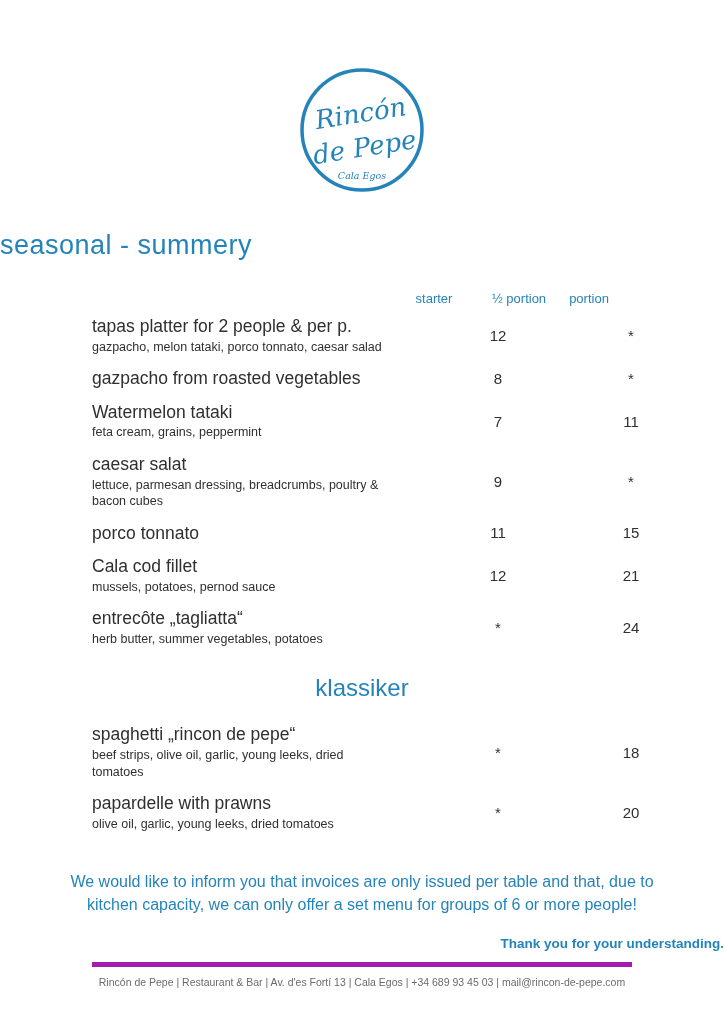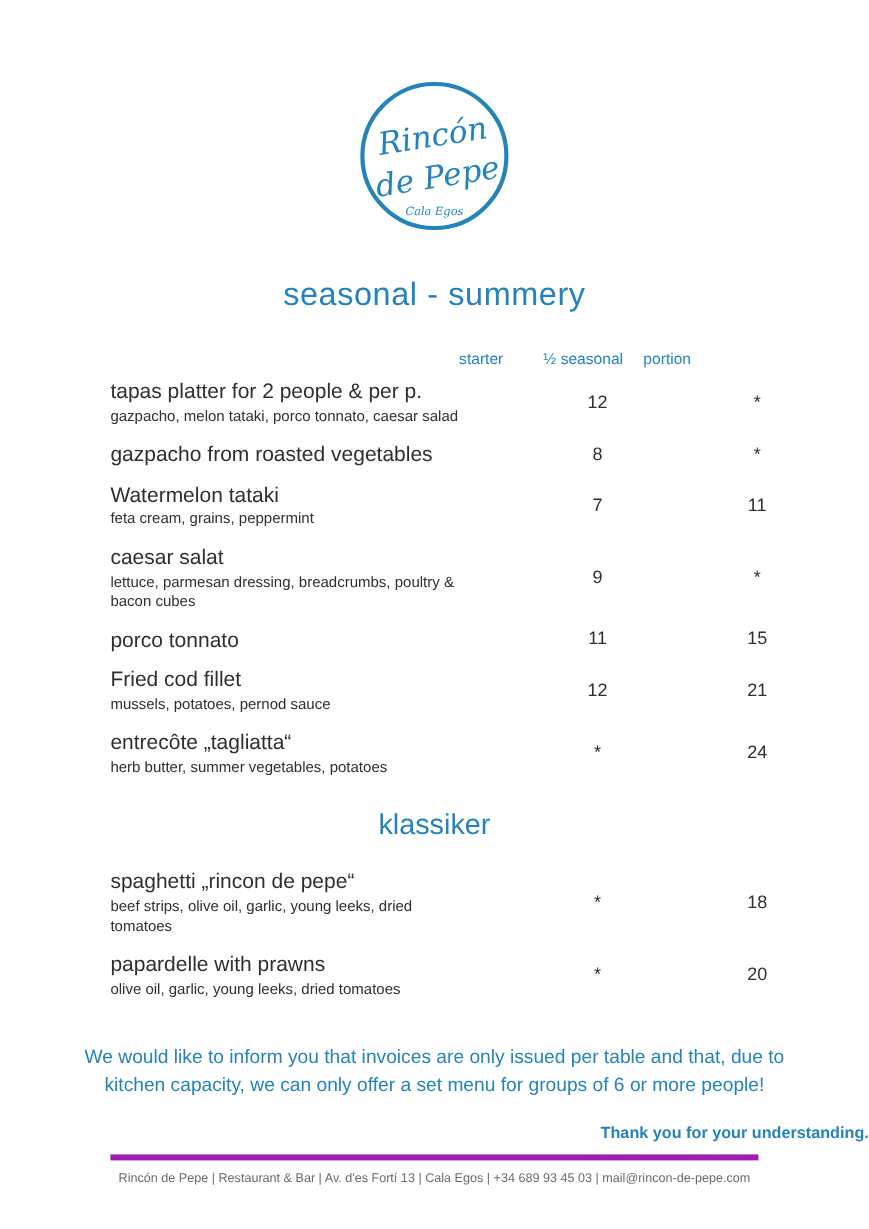--- a/index.html
+++ b/index.html
@@ -19,30 +19,30 @@
     overflow: hidden;
     position: relative;
   }
   .logo-wrap {
     margin-top: 64px;
     display: flex;
     justify-content: center;
   }
   .page-title {
     margin-top: 34px;
-    text-align: center;
+    text-align: left;
     font-size: 27px;
     font-weight: normal;
     color: var(--accent);
     letter-spacing: 0.5px;
   }
   .cols-header {
     display: grid;
     grid-template-columns: 318px 80px 90px 50px;
-    padding-left: 43px;
+    padding-left: 76px;
     margin-top: 30px;
     margin-bottom: 10px;
     align-items: end;
   }
   .col-label {
     text-align: center;
     font-size: 13px;
     color: var(--accent);
   }
   .menu-rows { padding-left: 92px; }
@@ -122,21 +122,21 @@
       <text class="logo-script" x="70" y="92" transform="rotate(-9 70 92)" font-size="26" fill="#2484ba" text-anchor="middle">de Pepe</text>
       <text class="logo-script" x="66" y="115" font-size="9.5" fill="#2484ba" text-anchor="middle">Cala Egos</text>
     </svg>
   </div>
 
   <div class="page-title">seasonal - summery</div>
 
   <div class="cols-header">
     <div></div>
     <div class="col-label">starter</div>
-    <div class="col-label">½ seasonal</div>
+    <div class="col-label">½ portion</div>
     <div class="col-label">portion</div>
   </div>
 
   <div class="menu-rows">
       <div class="row">
         <div class="item-info">
          <div class="item-name">tapas platter for 2 people &amp; per p.</div>
          <div class="item-desc">gazpacho, melon tataki, porco tonnato, caesar salad</div>
        </div>
        <div class="price">12</div>
@@ -173,21 +173,21 @@
       <div class="row">
         <div class="item-info">
          <div class="item-name">porco tonnato</div>
        </div>
        <div class="price">11</div>
        <div class="price">15</div>
        <div class="price">21</div>
       </div>
       <div class="row">
         <div class="item-info">
-         <div class="item-name">Fried cod fillet</div>
+         <div class="item-name">Cala cod fillet</div>
          <div class="item-desc">mussels, potatoes, pernod sauce</div>
        </div>
        <div class="price">12</div>
        <div class="price">21</div>
        <div class="price">28</div>
       </div>
       <div class="row">
         <div class="item-info">
          <div class="item-name">entrecôte „tagliatta“</div>
          <div class="item-desc">herb butter, summer vegetables, potatoes</div>

